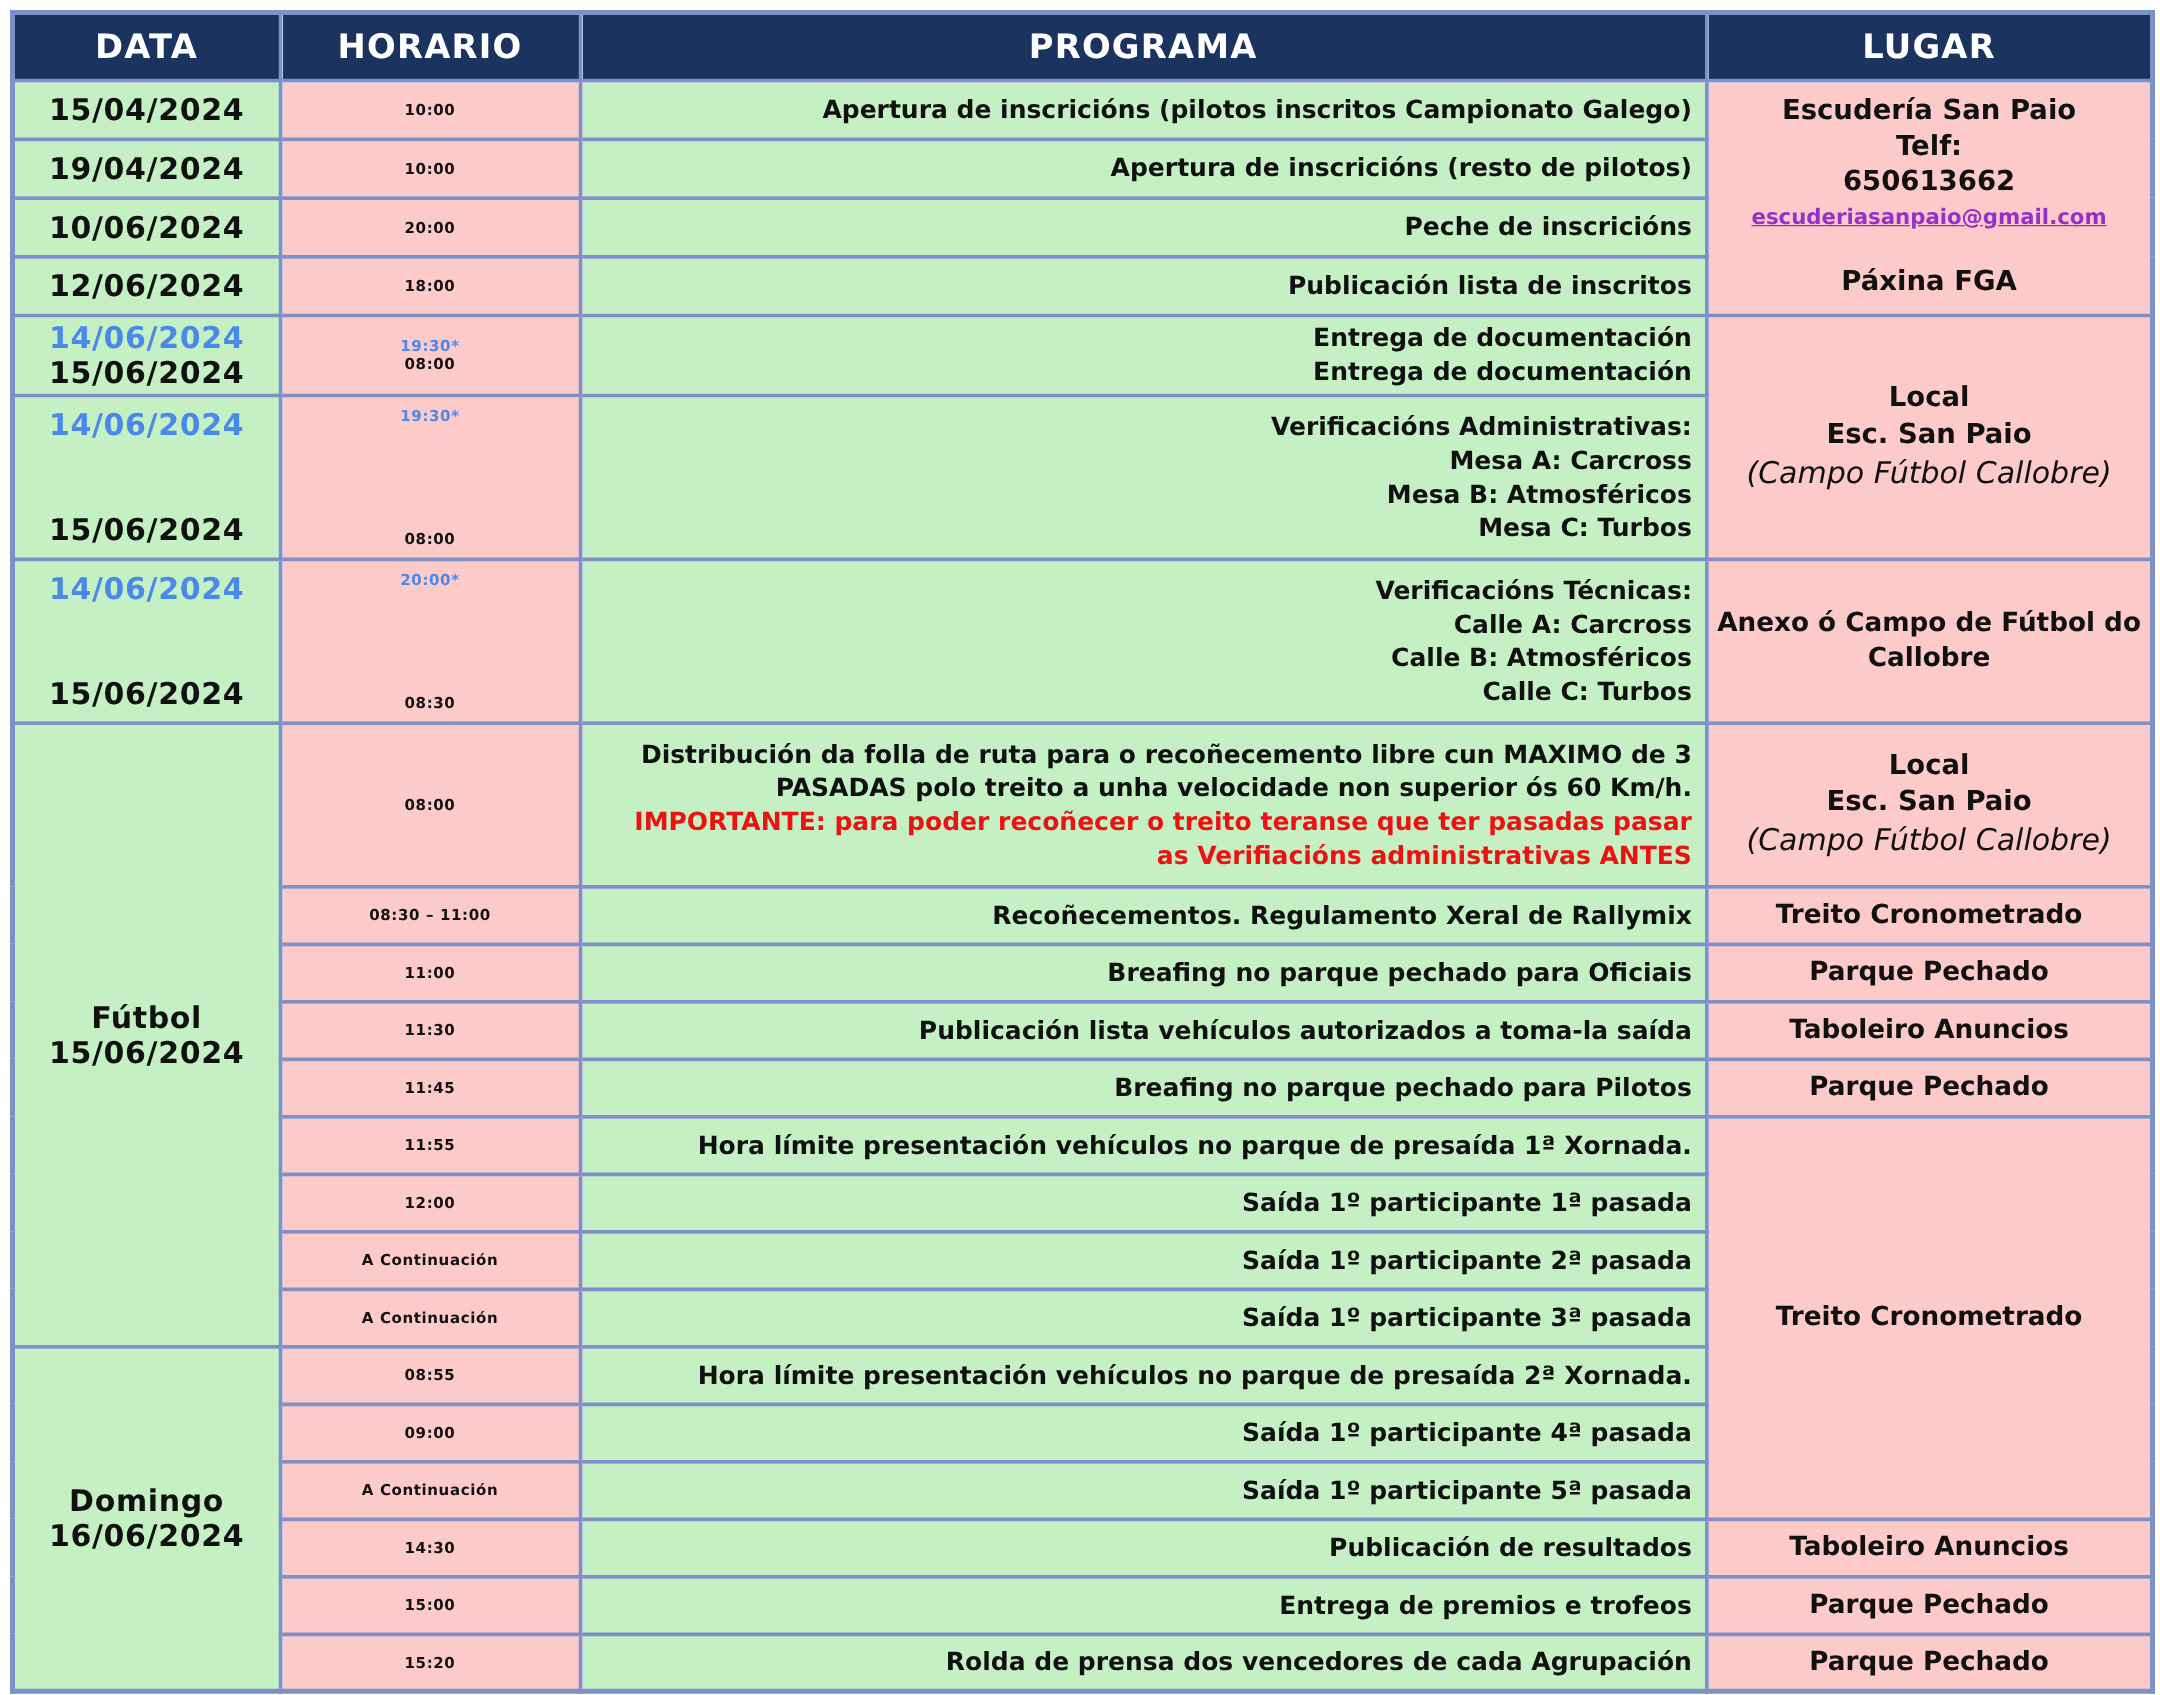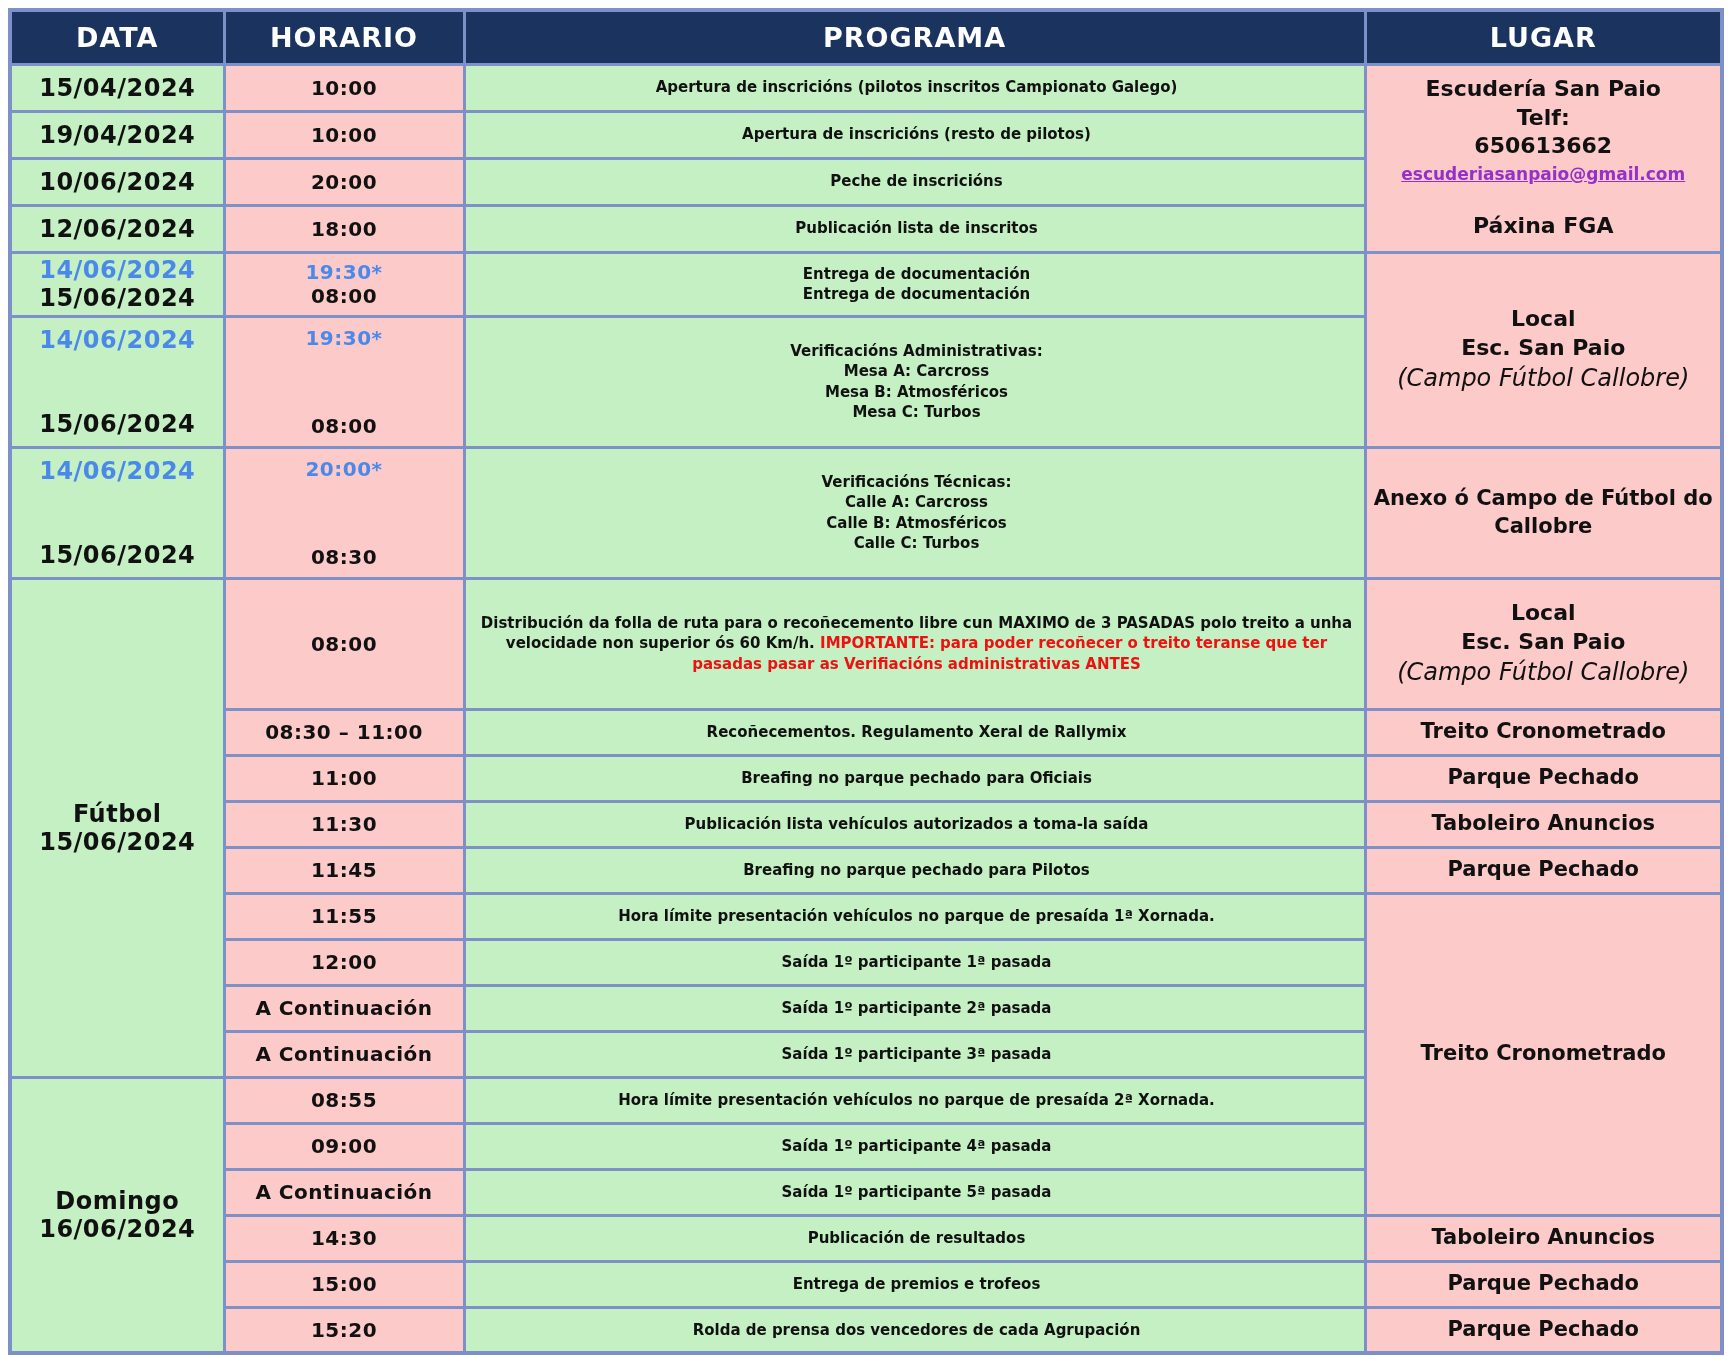--- a/index.html
+++ b/index.html
@@ -62,28 +62,28 @@
     background: var(--green);
     text-align: center;
     vertical-align: middle;
     font-size: 24px;
     letter-spacing: 0.5px;
   }
   td.c-time {
     background: var(--pink);
     text-align: center;
     vertical-align: middle;
-    font-size: 20px;
+    font-size: 12px;
     letter-spacing: 0.5px;
   }
   td.c-prog {
     background: var(--green);
-    text-align: center;
-    vertical-align: middle;
-    font-size: 15px;
+    text-align: right;
+    vertical-align: middle;
+    font-size: 20px;
     padding-left: 14px;
     padding-right: 10px;
     line-height: 1.35;
   }
   td.c-lugar {
     background: var(--pink);
     text-align: center;
     vertical-align: middle;
     font-size: 21px;
     line-height: 1.3;

